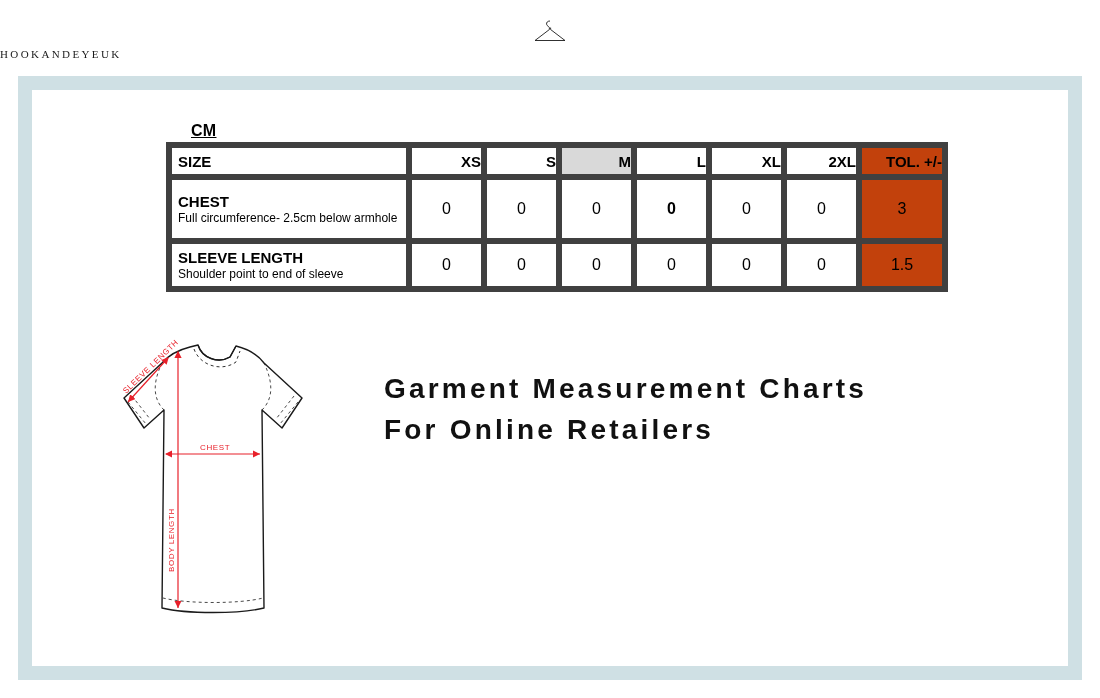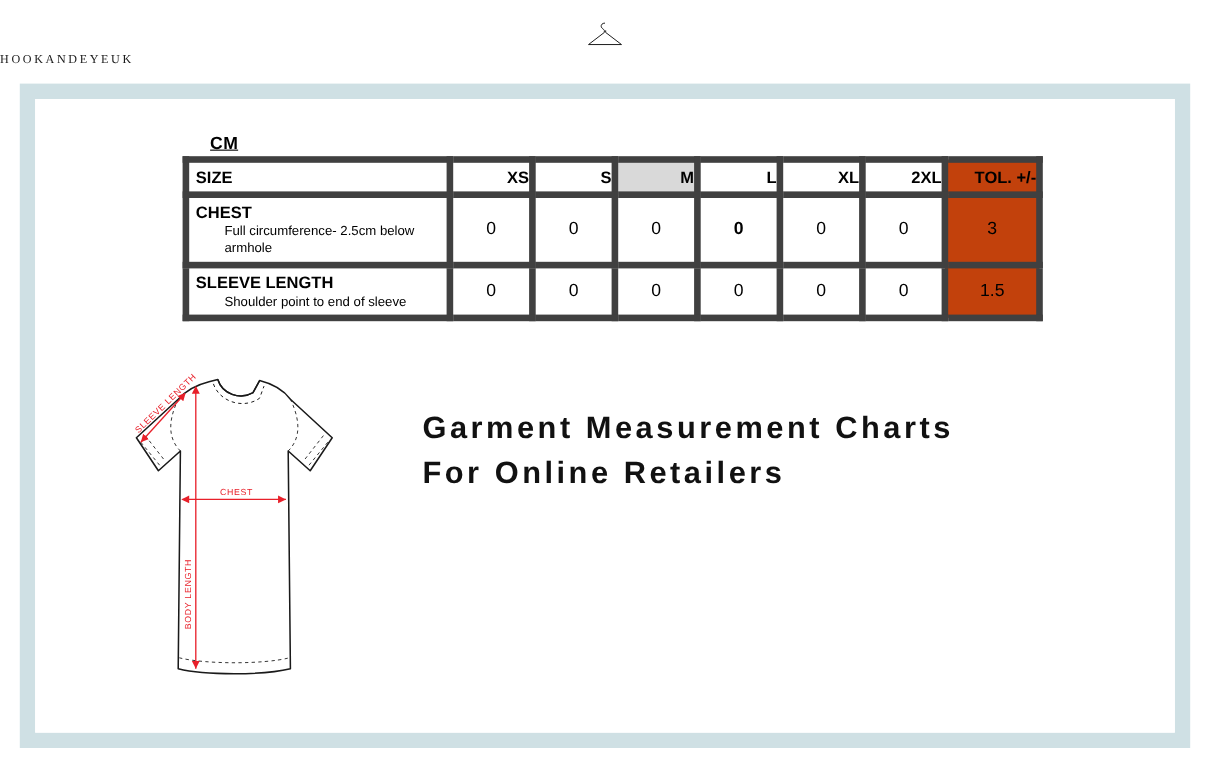--- a/index.html
+++ b/index.html
@@ -104,21 +104,20 @@
     font-weight: bold;
     display: block;
     line-height: 18px;
     padding: 3px 0 0 6px;
   }
   .meas-desc {
     font-size: 12px;
     display: block;
     line-height: 15px;
     padding: 0 4px 3px 6px;
-    margin-left: 26px;
   }
   .val {
     text-align: center;
     font-size: 16px;
   }
   .val-bold { font-weight: bold; }
   .row-chest td { height: 58px; }
   .row-length td { height: 42px; }
   .row-sleeve td { height: 42px; }
 

